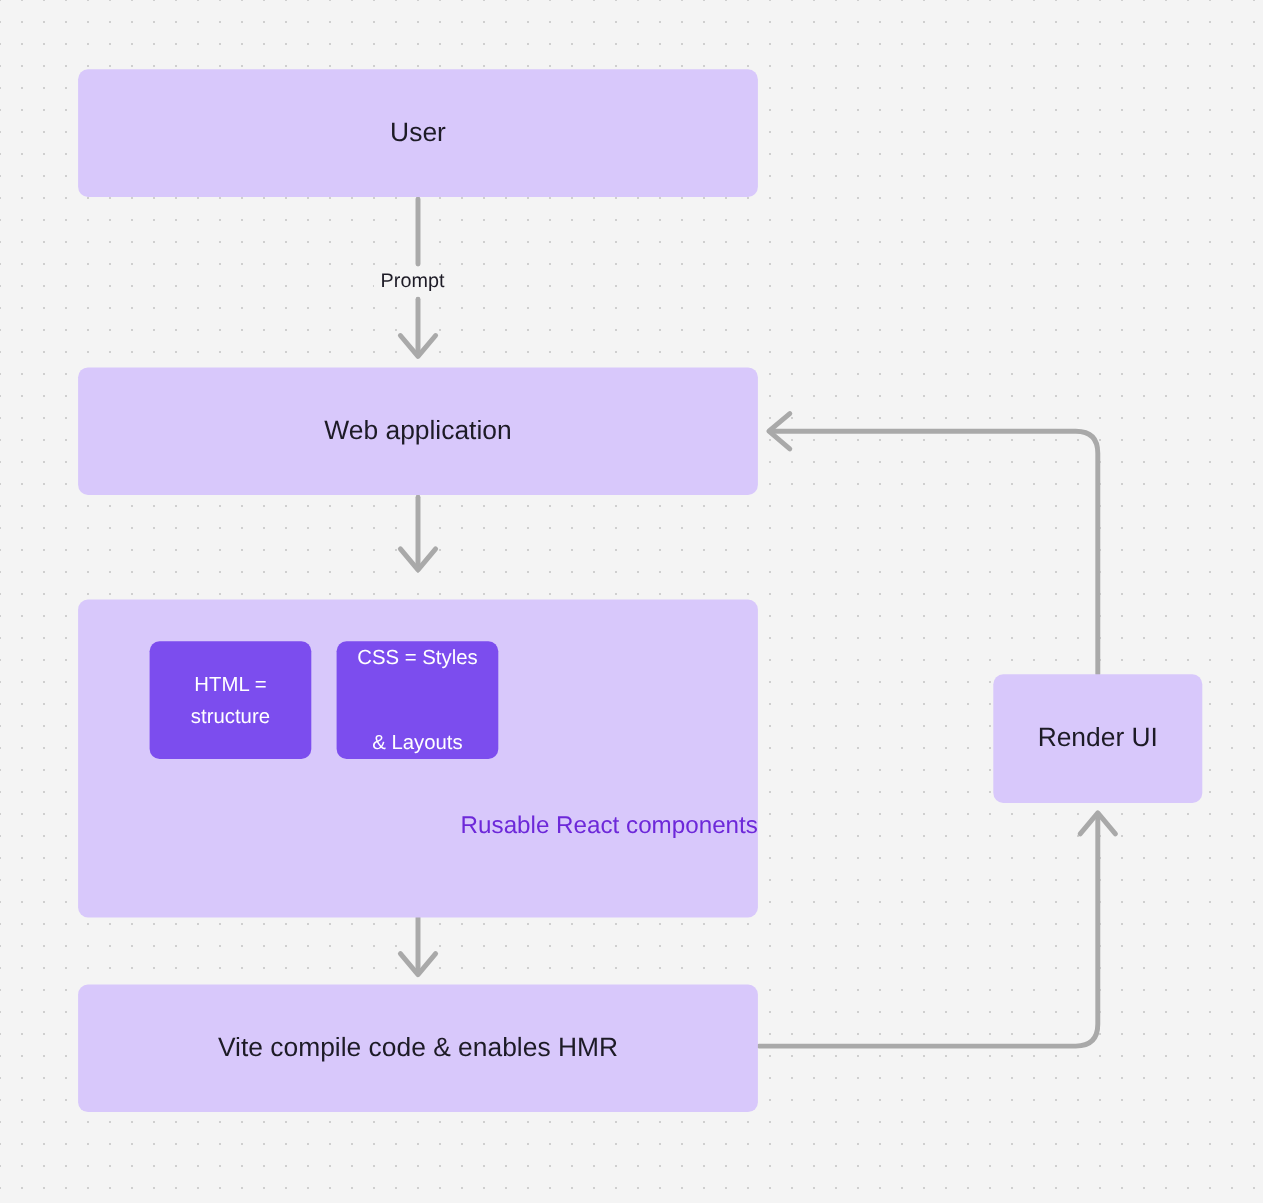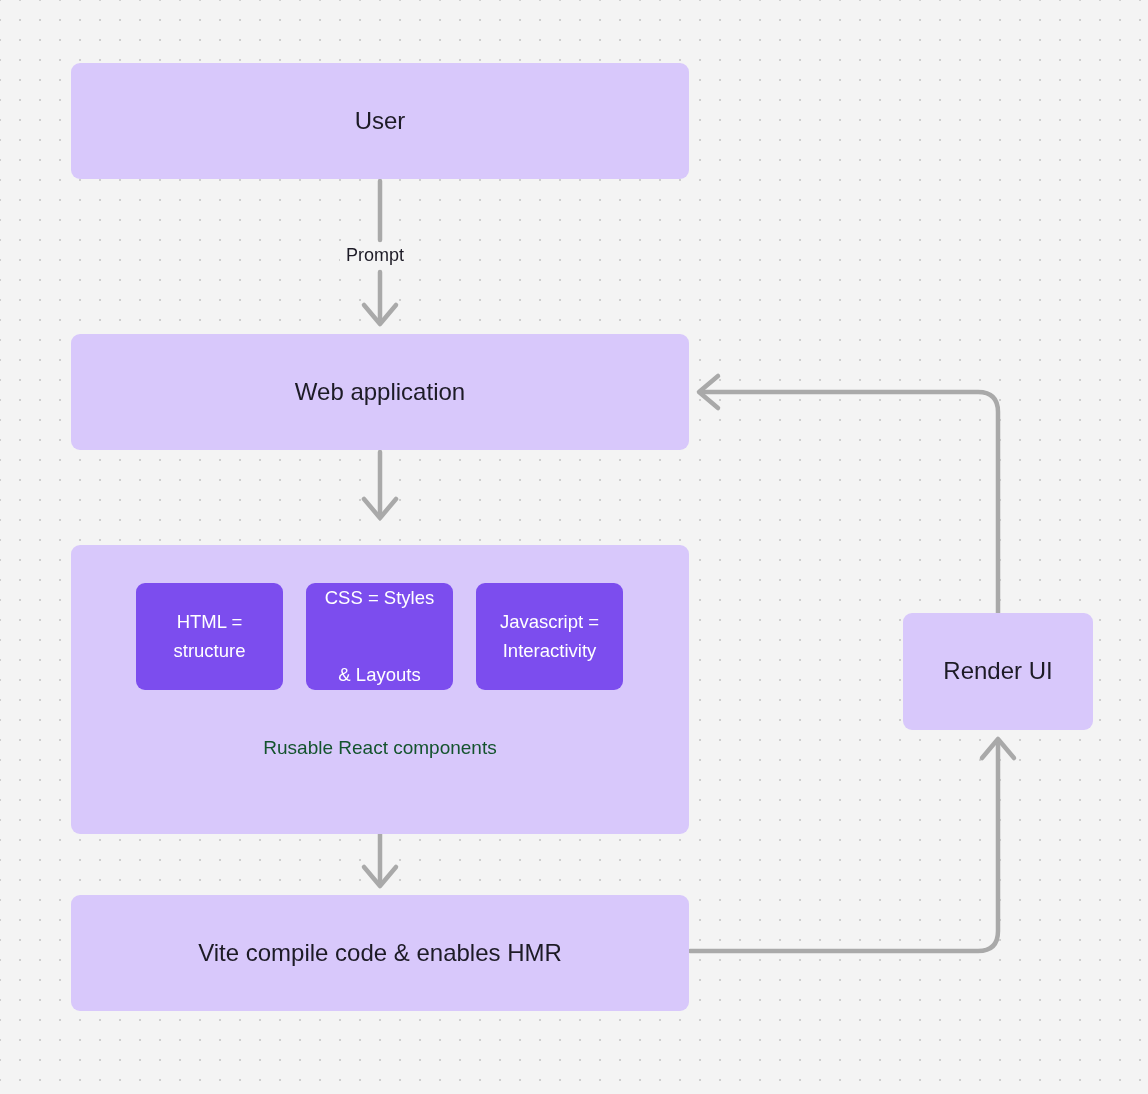--- a/index.html
+++ b/index.html
@@ -52,23 +52,23 @@
     background: #7c4dee;
     color: #ffffff;
     font-size: 18.5px;
     line-height: 1.55;
     border-radius: 9px;
   }
   .group-caption {
     position: absolute;
     left: 0;
     width: 100%;
-    text-align: center;
-    color: #14532d;
-    font-size: 19px;
+    text-align: right;
+    color: #6d28d9;
+    font-size: 22px;
   }
   .edge-label {
     position: absolute;
     color: #1d1b26;
     font-size: 18px;
     background: #f4f4f4;
     padding: 0 6px;
     white-space: nowrap;
   }
 </style>
@@ -123,24 +123,20 @@
     <div class="node node-inner" style="left:65px; top:38px; width:147px; height:107px; flex-direction:column;">
       <span>HTML =</span>
       <span>structure</span>
     </div>
 
     <div class="node node-inner" style="left:235px; top:38px; width:147px; height:107px; flex-direction:column;gap:48px;">
       <span>CSS = Styles</span>
       <span>&amp; Layouts</span>
     </div>
 
-    <div class="node node-inner" style="left:405px; top:38px; width:147px; height:107px; flex-direction:column;">
-      <span>Javascript =</span>
-      <span>Interactivity</span>
-    </div>
 
     <div class="group-caption" style="top:192px;">
       <span>Rusable React components</span>
     </div>
   </div>
 
   <div class="node node-outer" style="left:903px; top:613px; width:190px; height:117px;">
     <span>Render UI</span>
   </div>
 

